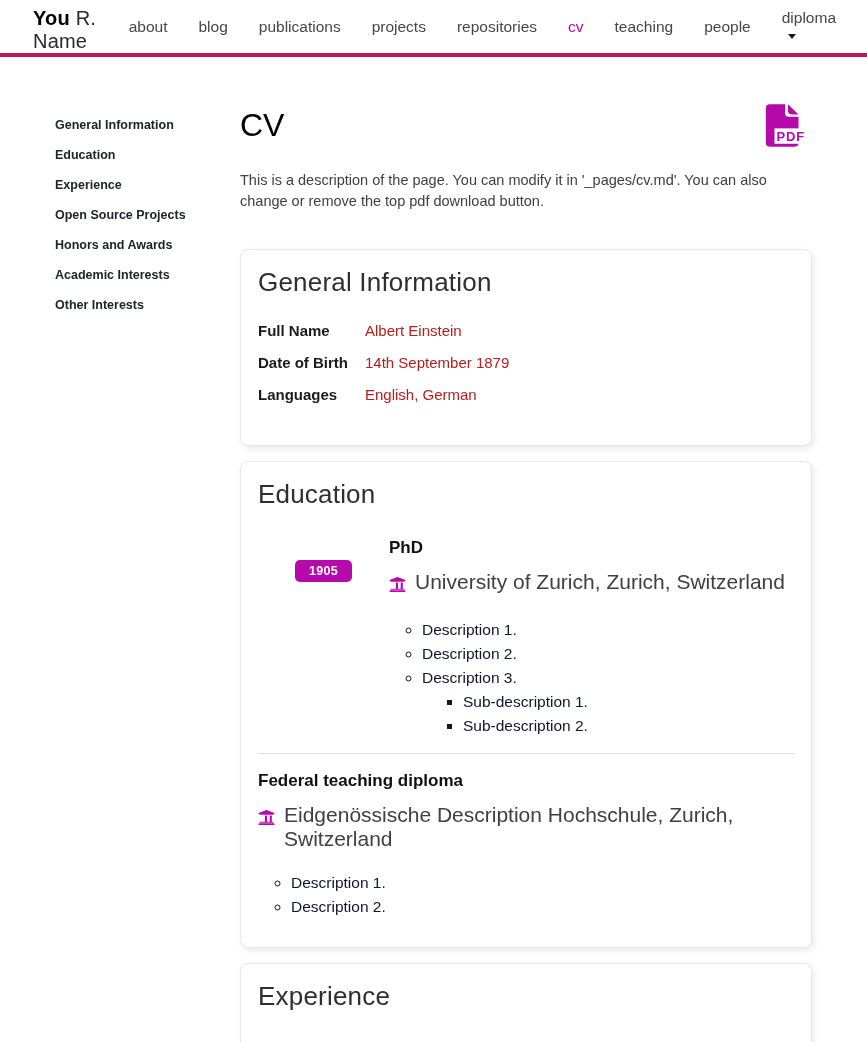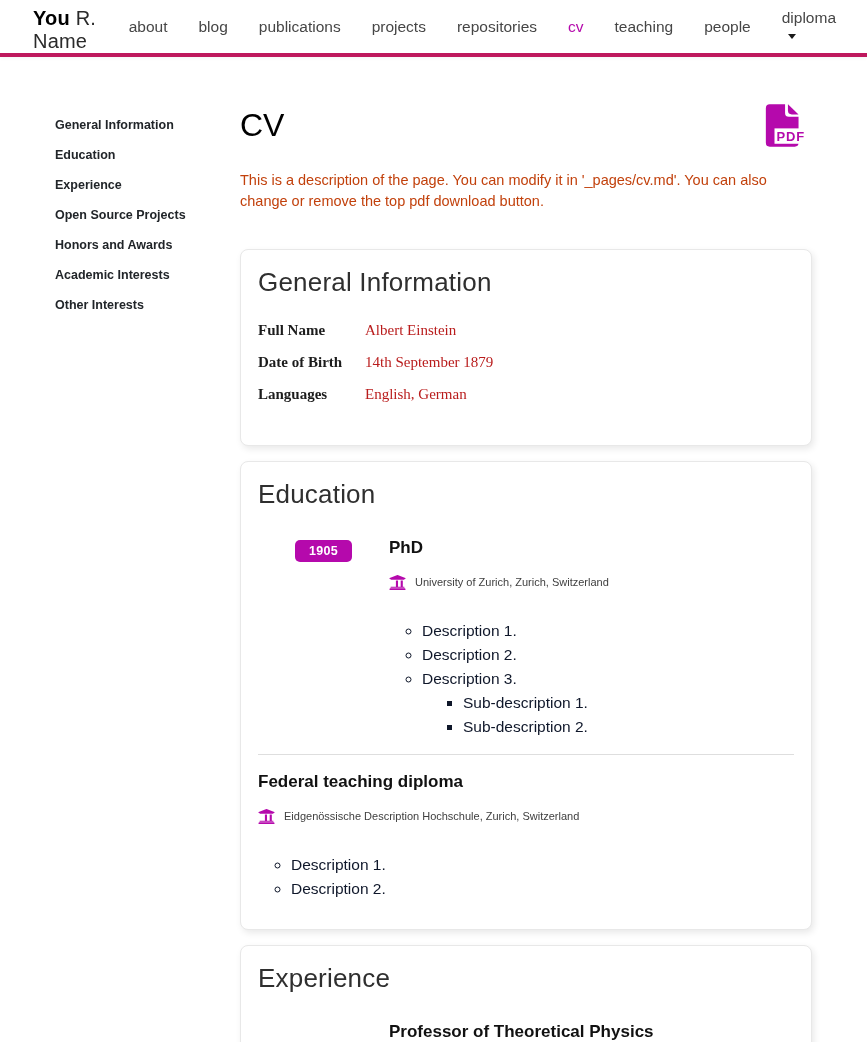--- a/index.html
+++ b/index.html
@@ -38,51 +38,51 @@
   .toc { width: 150px; margin-right: 35px; padding-top: 8px; flex-shrink: 0; }
   .toc ul { list-style: none; }
   .toc li { margin-bottom: 12px; }
   .toc a { font-size: 12.5px; font-weight: 600; color: #212529; line-height: 15px; }
   .content { width: 572px; flex-shrink: 0; }
 
   
   .title-row { display: flex; justify-content: space-between; align-items: flex-start; }
   .page-title { font-size: 32px; font-weight: 400; color: #000; line-height: 1.15; }
   .pdf-link { display: block; margin-top: -4px; }
-  .page-desc { margin-top: 18px; font-size: 14.5px; line-height: 21px; color: #c2410c; }
+  .page-desc { margin-top: 18px; font-size: 14.5px; line-height: 21px; color: #404040; }
 
   
   .card {
     margin-top: 37px;
     border: 1px solid #e8e8e8; border-radius: 8px;
     background: #fff;
     box-shadow: 2px 3px 7px rgba(0,0,0,.09);
     padding: 17px 17px 28px;
   }
   .card + .card { margin-top: 15px; }
   .card h2 { font-size: 26px; font-weight: 400; color: #2f2f2f; letter-spacing: .2px; }
 
   
   .info-table { margin-top: 23px; }
-  .info-row { display: flex; margin-bottom: 13px; font-size: 15px; line-height: 19px; font-family: Liberation Serif, serif; }
+  .info-row { display: flex; margin-bottom: 13px; font-size: 15px; line-height: 19px; }
   .info-label { width: 107px; font-weight: 700; color: #1c1c1c; flex-shrink: 0; }
   .info-value { color: #b91c1c; }
 
   
   .tl-wrap { margin-top: 28px; }
   .tl-entry { display: flex; }
-  .tl-left { width: 131px; flex-shrink: 0; text-align: center; padding-top: 2px; }
+  .tl-left { width: 131px; flex-shrink: 0; text-align: center; padding-top: 2px; margin-top: 20px; }
   .year-badge {
     display: inline-block; background: #b509ac; color: #fff;
     font-size: 12.5px; font-weight: 700; letter-spacing: .3px;
     padding: 4px 14px; border-radius: 5px; white-space: nowrap;
   }
   .tl-body { flex: 1; min-width: 0; }
   .tl-body h3 { font-size: 17px; font-weight: 700; color: #111; line-height: 20px; }
-  .inst-row { display: flex; margin-top: 12px; font-size: 11px; line-height: 24px; color: #404040; }
+  .inst-row { display: flex; margin-top: 12px; font-size: 21px; line-height: 24px; color: #404040; }
   .inst-row .uni-ic { flex-shrink: 0; margin: 4px 9px 0 0; }
   .desc-list { margin: 20px 0 0; padding-left: 33px; list-style: circle; font-size: 15.5px; color: #0f172a; }
   .desc-list li { line-height: 24px; }
   .desc-list ul { list-style: square; padding-left: 41px; margin: 0; }
   .entry-divider { border: none; border-top: 1px solid #dedede; margin: 15px 0 17px; }
 </style>
 </head>
 <body>
 
 <header class="navbar">

